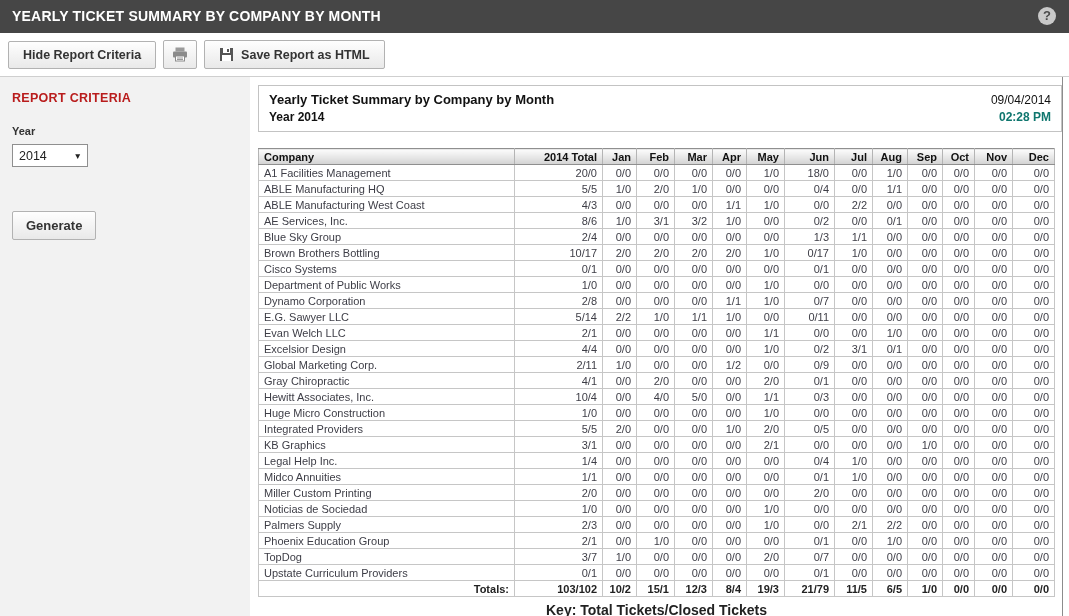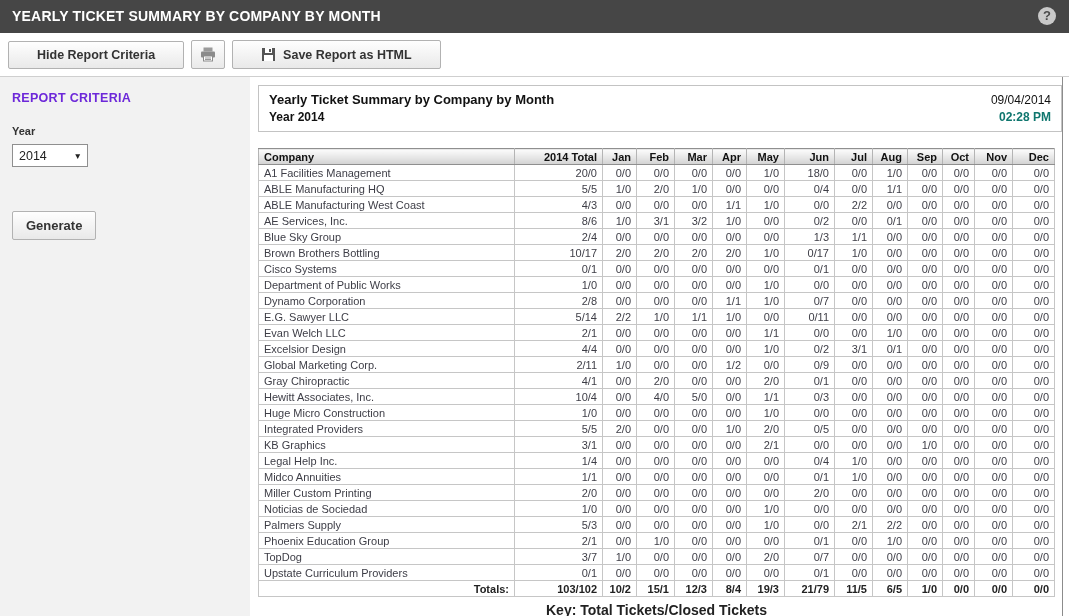--- a/index.html
+++ b/index.html
@@ -9,31 +9,31 @@
   
   .topbar { position: relative; height: 33px; background: #464646; color: #fff; }
   .topbar-title { line-height: 33px; padding-left: 12px; font-size: 14px; font-weight: bold; letter-spacing: .2px; }
   .help-icon { position: absolute; right: 13px; top: 7px; width: 18px; height: 18px;
     border-radius: 50%; background: #c9c9c9; color: #4a4a4a; font-weight: bold;
     font-size: 13px; text-align: center; line-height: 18px; cursor: pointer; }
 
   
   .toolbar { height: 44px; display: flex; align-items: center; gap: 7px;
     padding-left: 8px; background: #fff; border-bottom: 1px solid #cfcfcf; }
-  .btn { display: inline-flex; align-items: center; gap: 7px; padding: 6px 28px;
+  .btn { display: inline-flex; align-items: center; gap: 7px; padding: 6px 14px;
     font-family: "Liberation Sans", sans-serif; font-size: 12.5px; font-weight: bold; color: #333;
     background: linear-gradient(#fefefe, #e9e9e9); border: 1px solid #b2b2b2;
     border-radius: 2px; cursor: pointer; white-space: nowrap; }
   .btn-icon { padding: 6px 8px; }
   .btn svg { display: block; }
 
   
   .content { display: flex; height: 539px; }
   .sidebar { width: 250px; min-width: 250px; background: #f2f2f2; padding: 14px 12px; }
-  .sidebar-heading { font-size: 12.5px; font-weight: bold; color: #6d28d9; letter-spacing: .3px; }
+  .sidebar-heading { font-size: 12.5px; font-weight: bold; color: #b91c1c; letter-spacing: .3px; }
   .field-label { margin-top: 20px; font-size: 11px; font-weight: bold; color: #333; }
   .select-wrap { position: relative; margin-top: 7px; width: 76px; height: 23px;
     background: #fff; border: 1px solid #8f8f8f; }
   .select-wrap select { appearance: none; -webkit-appearance: none; width: 100%; height: 100%;
     border: 0; background: transparent; font-family: "Liberation Sans", sans-serif;
     font-size: 12.5px; color: #222; padding: 0 18px 0 6px; cursor: pointer; }
   .select-arrow { position: absolute; right: 5px; top: 6px; font-size: 8.5px; color: #222; pointer-events: none; }
   .generate-btn { margin-top: 44px; font-size: 13px; padding: 6px 13px; }
 
   .main { flex: 1; background: #fff; padding: 8px 0 0 8px; border-right: 1px solid #8c8c8c; }
@@ -509,21 +509,21 @@
             <td>0/0</td>
             <td>0/0</td>
             <td>0/0</td>
             <td>0/0</td>
             <td>0/0</td>
             <td>0/0</td>
             <td>0/0</td>
           </tr>
           <tr>
             <td class="company">Palmers Supply</td>
-            <td>5/3</td>
+            <td>2/3</td>
             <td>0/0</td>
             <td>0/0</td>
             <td>0/0</td>
             <td>0/0</td>
             <td>1/0</td>
             <td>0/0</td>
             <td>2/1</td>
             <td>2/2</td>
             <td>0/0</td>
             <td>0/0</td>

